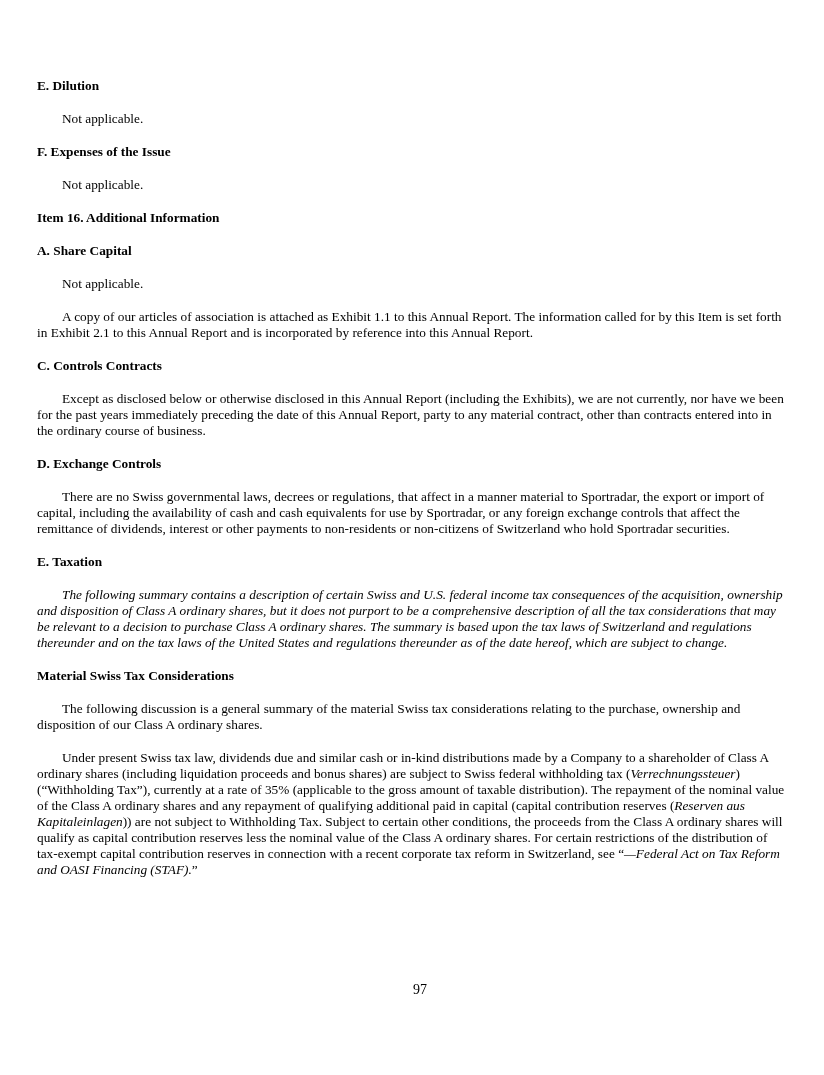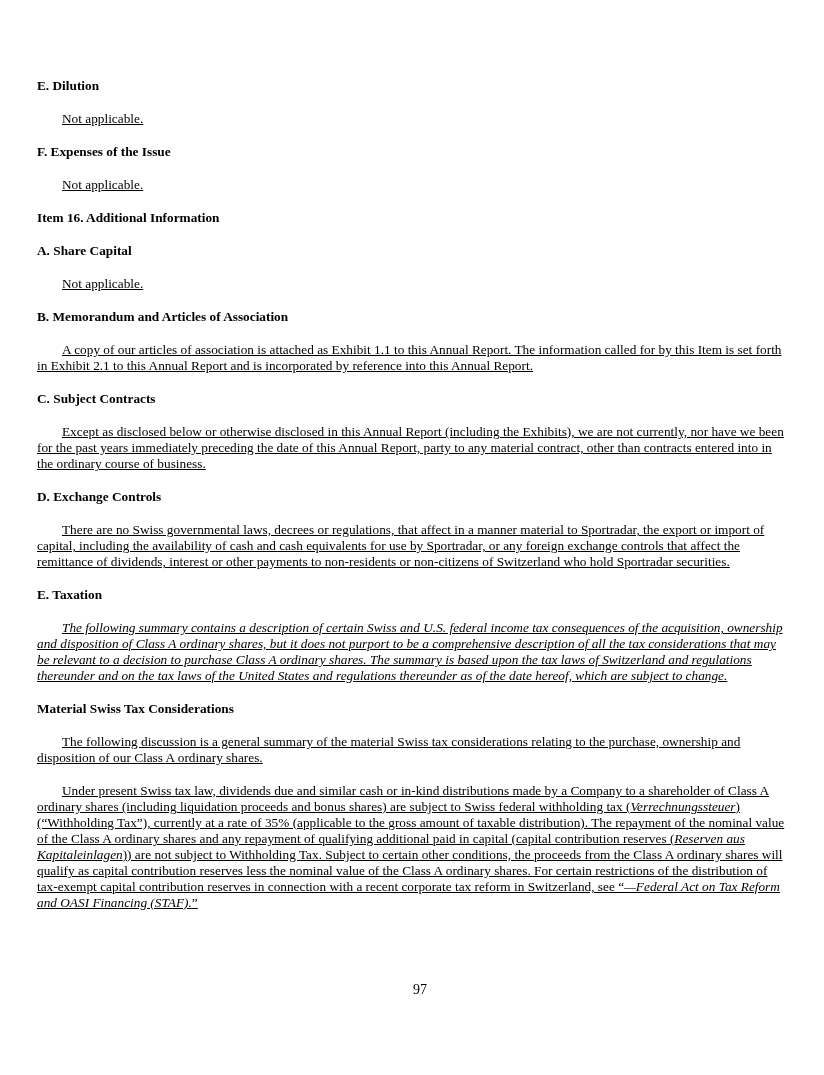--- a/index.html
+++ b/index.html
@@ -28,21 +28,20 @@
     font-size: 13.3px;
     line-height: 16px;
     font-weight: normal;
     text-align: left;
   }
   h3.block {
     font-size: 13.3px;
   }
   p.block.para {
     text-indent: 25px;
-    text-decoration: underline;
   }
   .run { font-style: normal; font-weight: normal; }
   .run.italic { font-style: italic; }
   .run.bold { font-weight: bold; }
   .page-number {
     position: absolute;
     top: 982px;
     left: 0;
     width: 100%;
     text-align: center;
@@ -55,23 +54,22 @@
 
 <div class="page">
   <div class="content" id="doc-body">
       <h3 class="block heading"><span class="run bold">E. Dilution</span></h3>
       <p class="block para"><span class="run">Not applicable.</span></p>
       <h3 class="block heading"><span class="run bold">F. Expenses of the Issue</span></h3>
       <p class="block para"><span class="run">Not applicable.</span></p>
       <h3 class="block heading"><span class="run bold">Item 16. Additional Information</span></h3>
       <h3 class="block heading"><span class="run bold">A. Share Capital</span></h3>
       <p class="block para"><span class="run">Not applicable.</span></p>
-      <h3 class="block heading"><span class="run bold">B. Memorandum and Articles of Association</span></h3>
       <p class="block para"><span class="run">A copy of our articles of association is attached as Exhibit 1.1 to this Annual Report. The information called for by this Item is set forth in Exhibit 2.1 to this Annual Report and is incorporated by reference into this Annual Report.</span></p>
-      <h3 class="block heading"><span class="run bold">C. Subject Contracts</span></h3>
+      <h3 class="block heading"><span class="run bold">C. Controls Contracts</span></h3>
       <p class="block para"><span class="run">Except as disclosed below or otherwise disclosed in this Annual Report (including the Exhibits), we are not currently, nor have we been for the past years immediately preceding the date of this Annual Report, party to any material contract, other than contracts entered into in the ordinary course of business.</span></p>
       <h3 class="block heading"><span class="run bold">D. Exchange Controls</span></h3>
       <p class="block para"><span class="run">There are no Swiss governmental laws, decrees or regulations, that affect in a manner material to Sportradar, the export or import of capital, including the availability of cash and cash equivalents for use by Sportradar, or any foreign exchange controls that affect the remittance of dividends, interest or other payments to non-residents or non-citizens of Switzerland who hold Sportradar securities.</span></p>
       <h3 class="block heading"><span class="run bold">E. Taxation</span></h3>
       <p class="block para"><span class="run italic">The following summary contains a description of certain Swiss and U.S. federal income tax consequences of the acquisition, ownership and disposition of Class A ordinary shares, but it does not purport to be a comprehensive description of all the tax considerations that may be relevant to a decision to purchase Class A ordinary shares. The summary is based upon the tax laws of Switzerland and regulations thereunder and on the tax laws of the United States and regulations thereunder as of the date hereof, which are subject to change.</span></p>
       <h3 class="block heading"><span class="run bold">Material Swiss Tax Considerations</span></h3>
       <p class="block para"><span class="run">The following discussion is a general summary of the material Swiss tax considerations relating to the purchase, ownership and disposition of our Class A ordinary shares.</span></p>
       <p class="block para"><span class="run">Under present Swiss tax law, dividends due and similar cash or in-kind distributions made by a Company to a shareholder of Class A ordinary shares (including liquidation proceeds and bonus shares) are subject to Swiss federal withholding tax (</span><span class="run italic">Verrechnungssteuer</span><span class="run">) (“Withholding Tax”), currently at a rate of 35% (applicable to the gross amount of taxable distribution). The repayment of the nominal value of the Class A ordinary shares and any repayment of qualifying additional paid in capital (capital contribution reserves (</span><span class="run italic">Reserven aus Kapitaleinlagen</span><span class="run">)) are not subject to Withholding Tax. Subject to certain other conditions, the proceeds from the Class A ordinary shares will qualify as capital contribution reserves less the nominal value of the Class A ordinary shares. For certain restrictions of the distribution of tax-exempt capital contribution reserves in connection with a recent corporate tax reform in Switzerland, see “</span><span class="run italic">—Federal Act on Tax Reform and OASI Financing (STAF).</span><span class="run">”</span></p>
     </div>
   <div class="page-number">97</div>

